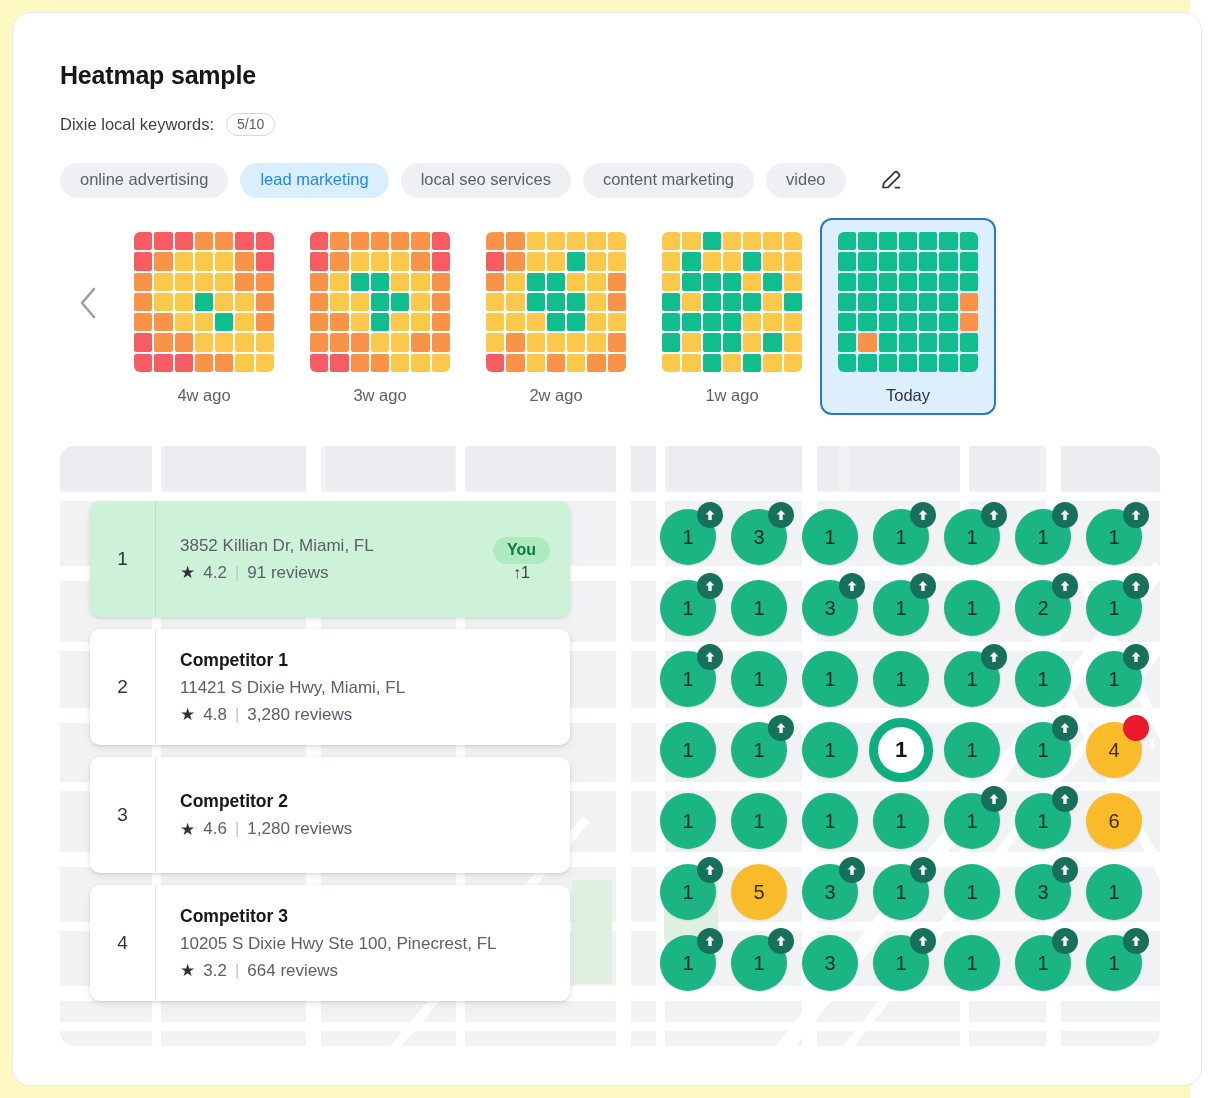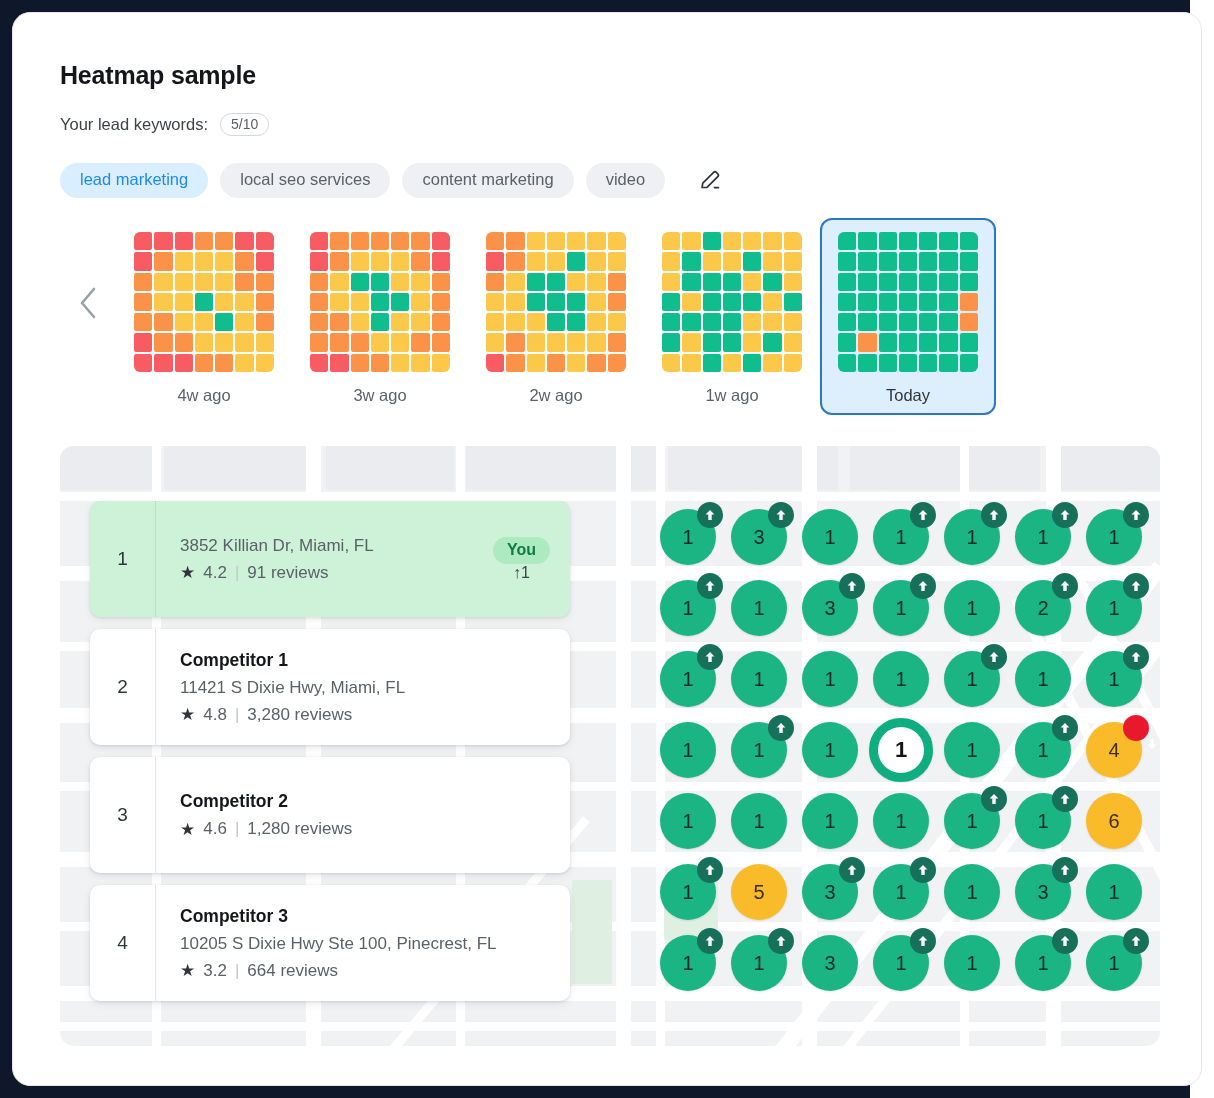--- a/index.html
+++ b/index.html
@@ -5,21 +5,21 @@
   * { box-sizing: border-box; margin: 0; padding: 0; }
   html, body {
     width: 1214px; height: 1098px;
     background: #ffffff;
     font-family: "Liberation Sans", sans-serif;
     -webkit-font-smoothing: antialiased;
   }
   .page {
     position: relative;
     width: 1190px; height: 1098px;
-    background: #0f172a;
+    background: #fef9c3;
     padding: 12px;
   }
   .card-frame {
     position: relative;
     width: 1190px; height: 1074px;
     background: #ffffff;
     border: 1px solid #e6e8ec;
     border-radius: 18px;
     overflow: hidden;
   }
@@ -214,25 +214,26 @@
 </style>
 </head>
 <body>
 
 <div class="page">
   <div class="card-frame">
 
     <div class="title">Heatmap sample</div>
 
     <div class="kw-line">
-      <span class="kw-label">Your lead keywords:</span>
+      <span class="kw-label">Dixie local keywords:</span>
       <span class="kw-count">5/10</span>
     </div>
 
     <div class="chips" id="chip-list">
+        <div class="chip">online advertising</div>
         <div class="chip active">lead marketing</div>
         <div class="chip">local seo services</div>
         <div class="chip">content marketing</div>
         <div class="chip">video</div>
         <div class="edit-btn">
           <svg width="26" height="26" viewBox="0 0 26 26">
             <path d="M5 20.5 L5.8 16.2 L16.6 5.4 a2 2 0 0 1 2.8 0 l1.4 1.4 a2 2 0 0 1 0 2.8 L10 20.4 Z" fill="none" stroke="#2f343b" stroke-width="1.7" stroke-linejoin="round"></path>
             <path d="M17.5 20.6 L21.5 20.6" fill="none" stroke="#2f343b" stroke-width="1.7" stroke-linecap="round"></path>
           </svg>
         </div>

